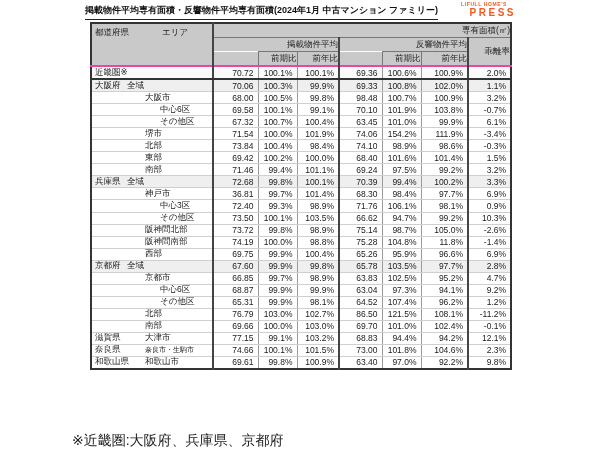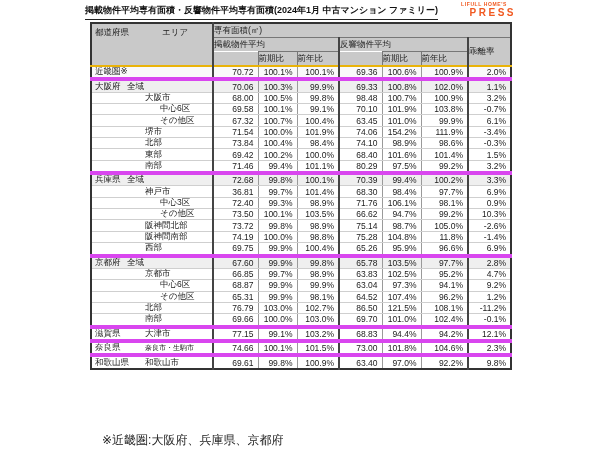--- a/index.html
+++ b/index.html
@@ -10,50 +10,50 @@
          border-bottom:1px solid #222;padding-bottom:2px;white-space:nowrap;}
 
   .logo{position:absolute;left:452px;top:2px;width:64px;text-align:center;color:#f15a22;line-height:1;}
   .logo-top{display:block;font-size:5px;font-weight:bold;letter-spacing:0.6px;margin-bottom:1px;}
   .logo-main{display:block;font-size:10px;font-weight:bold;letter-spacing:2.5px;text-align:right;}
 
   table.stats{position:absolute;left:90px;top:22px;width:420px;height:348px;
         border-collapse:collapse;table-layout:fixed;border:2px solid #333;}
   th,td{border:1px solid #9a9a9a;padding:0;font-size:8.5px;font-weight:normal;
         color:#1a1a1a;overflow:hidden;white-space:nowrap;}
-  thead th{background:#c9c9c9;text-align:left;height:13px;line-height:13px;}
+  thead th{background:#c9c9c9;text-align:right;height:13px;line-height:13px;}
   thead tr.h1 th, thead tr.h2 th, thead tr.h3 th{border-color:#777;}
   .th-label{text-align:left;vertical-align:top;}
   .th-label .lbl1{position:absolute;left:3px;top:2px;}
   .th-label .lbl2{position:absolute;left:38px;top:2px;margin-left:32px;}
   .th-label{position:relative;}
   .spacer{border-top:none !important;}
   tr.h2 th.mergeb{border-bottom:none;margin-left:40px;}
 
   
   col.c1{width:122px}col.c2{width:45px}col.c3{width:39px}col.c4{width:42px}
   col.c5{width:43px}col.c6{width:39px}col.c7{width:47px}col.c8{width:43px}
   .dr{border-right:2px solid #444 !important;}
 
   tbody td{border-top:1px solid #cfcfcf;border-bottom:1px solid #cfcfcf;
            border-left:1px solid #9a9a9a;border-right:1px solid #9a9a9a;background:#fff;}
   tbody td:nth-child(1),tbody td:nth-child(4),tbody td:nth-child(7){border-right:2px solid #444;}
-  tbody tr:first-child td{border-top:2px solid #eab308;}
-  tr.group td{border-top:4px solid #d946ef;}
+  tbody tr:first-child td{border-top:2px solid #ec4899;}
+  tr.group td{border-top:1px solid #d946ef;}
   tr.kinki td{border-bottom:2px solid #333;background:#fafafa;}
   tr.shaded td{background:#efefef;}
 
   td.num{text-align:right;padding-right:4px;font-size:8.5px;}
   td.td-label{position:relative;}
   .pref{position:absolute;left:3px;top:50%;transform:translateY(-50%);}
   .area{position:absolute;top:50%;transform:translateY(-50%);text-align:center;}
   .area.lvl1{left:35px}.area.lvl2{left:53px}.area.lvl3{left:68px}
   .area.small{font-size:7px;}
 
-  .note{position:absolute;left:102px;top:432px;font-size:12px;color:#222;}
+  .note{position:absolute;left:72px;top:432px;font-size:14px;color:#222;}
 </style>
 </head>
 <body>
 
 <div class="page">
 
   <div class="title">掲載物件平均専有面積・反響物件平均専有面積(2024年1月 中古マンション ファミリー)</div>
 
   <div class="logo">
     <span class="logo-top">LIFULL HOME'S</span>
@@ -199,21 +199,21 @@
       <td class="num">1.5%</td>
     </tr>
         <tr>
       <td class="td-label">
         <span class="pref"></span>
         <span class="area lvl2">南部</span>
       </td>
       <td class="num">71.46</td>
       <td class="num">99.4%</td>
       <td class="num">101.1%</td>
-      <td class="num">80.29</td>
+      <td class="num">69.24</td>
       <td class="num">97.5%</td>
       <td class="num">99.2%</td>
       <td class="num">3.2%</td>
     </tr>
         <tr class="shaded group">
       <td class="td-label">
         <span class="pref">兵庫県</span>
         <span class="area lvl1">全域</span>
       </td>
       <td class="num">72.68</td>

